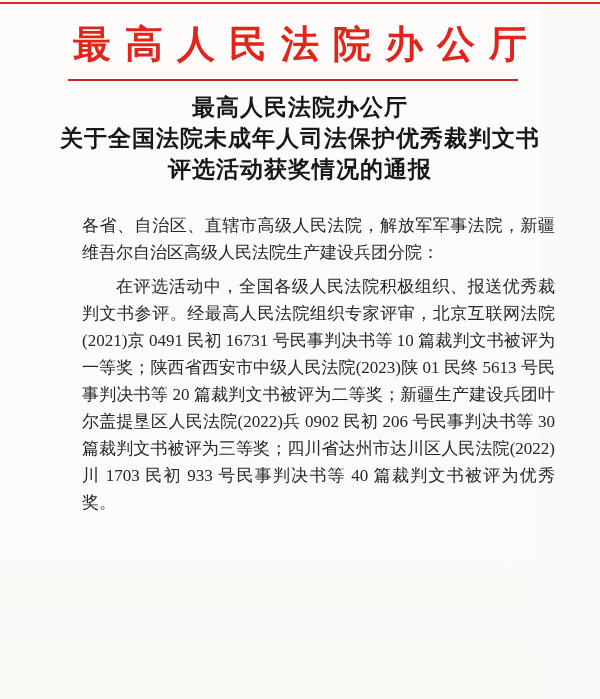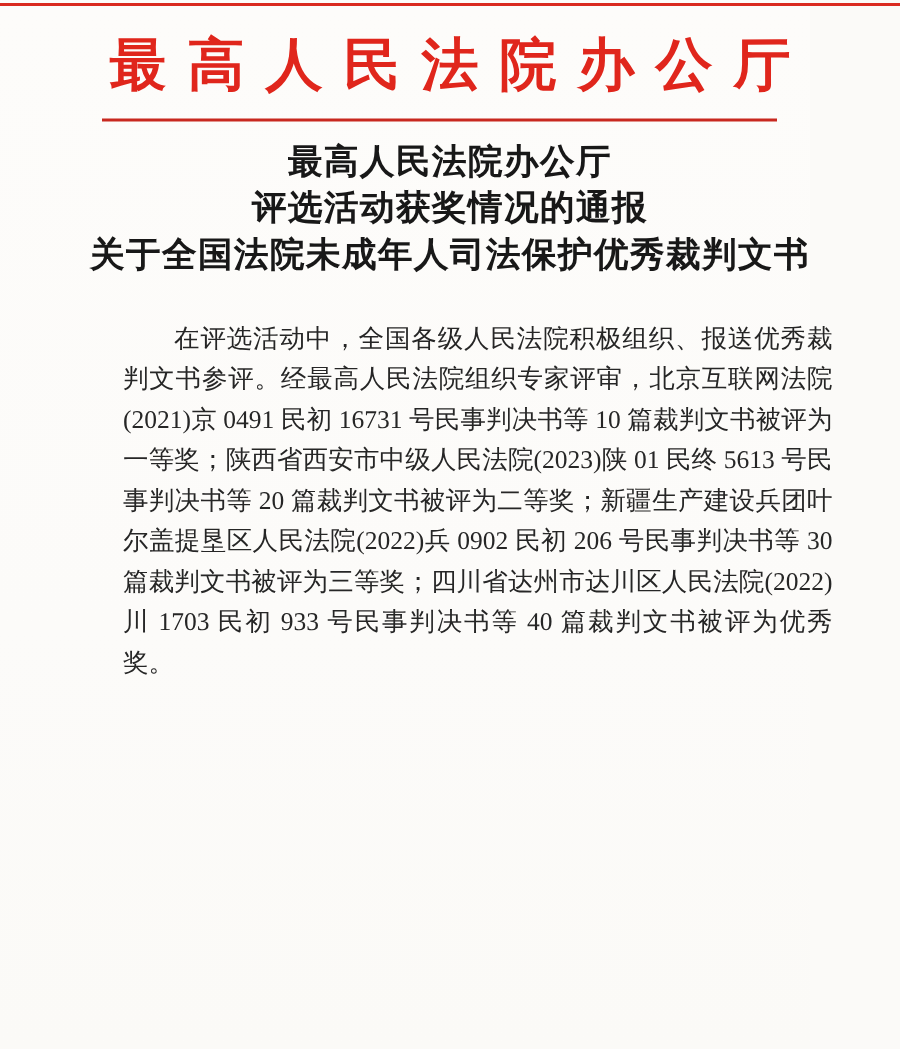--- a/index.html
+++ b/index.html
@@ -83,20 +83,21 @@
 
 <div class="page">
   <div class="top-rule"></div>
 
   <div class="masthead">最高人民法院办公厅</div>
 
   <div class="masthead-rule"></div>
 
   <div class="doc-title">
     <div class="title-line">最高人民法院办公厅</div>
+    <div class="title-line">关于全国法院未成年人司法保护优秀裁判文书</div>
     <div class="title-line">评选活动获奖情况的通报</div>
-    <div class="title-line">关于全国法院未成年人司法保护优秀裁判文书</div>
   </div>
 
   <div class="doc-body">
+    <p class="salutation">各省、自治区、直辖市高级人民法院，解放军军事法院，新疆维吾尔自治区高级人民法院生产建设兵团分院：</p>
     <p class="para">在评选活动中，全国各级人民法院积极组织、报送优秀裁判文书参评。经最高人民法院组织专家评审，北京互联网法院(2021)京 0491 民初 16731 号民事判决书等 10 篇裁判文书被评为一等奖；陕西省西安市中级人民法院(2023)陕 01 民终 5613 号民事判决书等 20 篇裁判文书被评为二等奖；新疆生产建设兵团叶尔盖提垦区人民法院(2022)兵 0902 民初 206 号民事判决书等 30 篇裁判文书被评为三等奖；四川省达州市达川区人民法院(2022)川 1703 民初 933 号民事判决书等 40 篇裁判文书被评为优秀奖。</p>
   </div>
 </div>
 
 </body></html>

